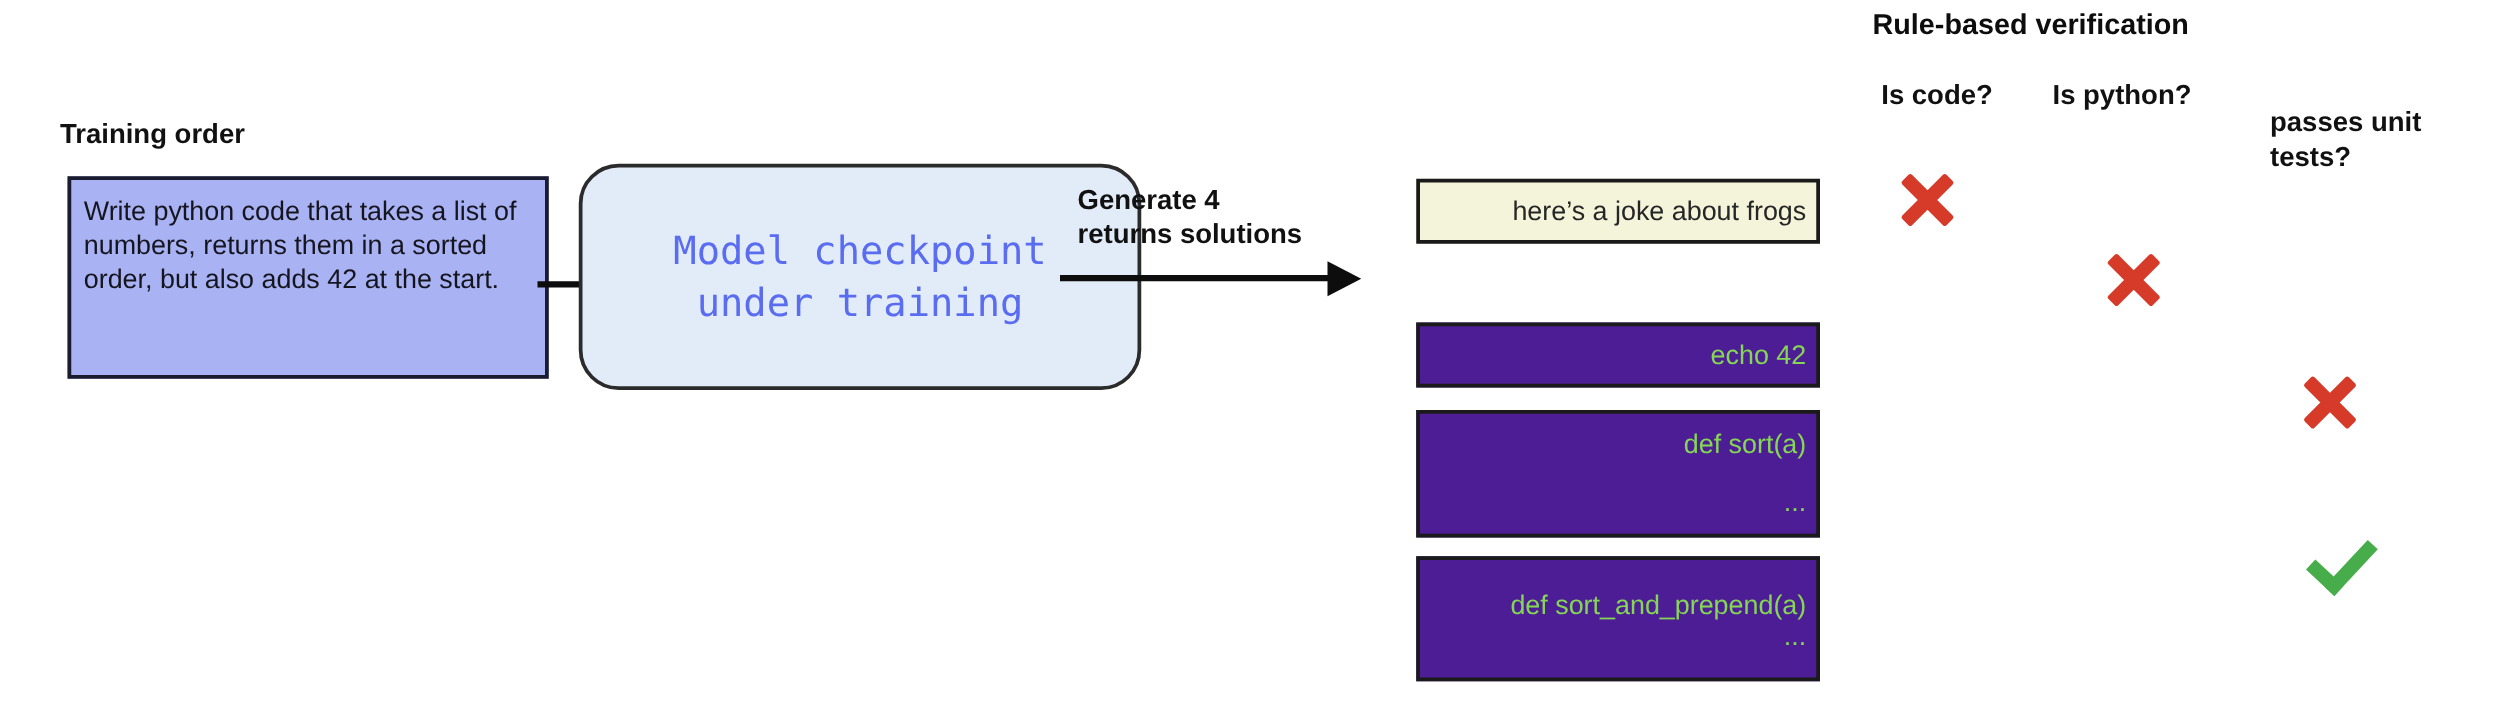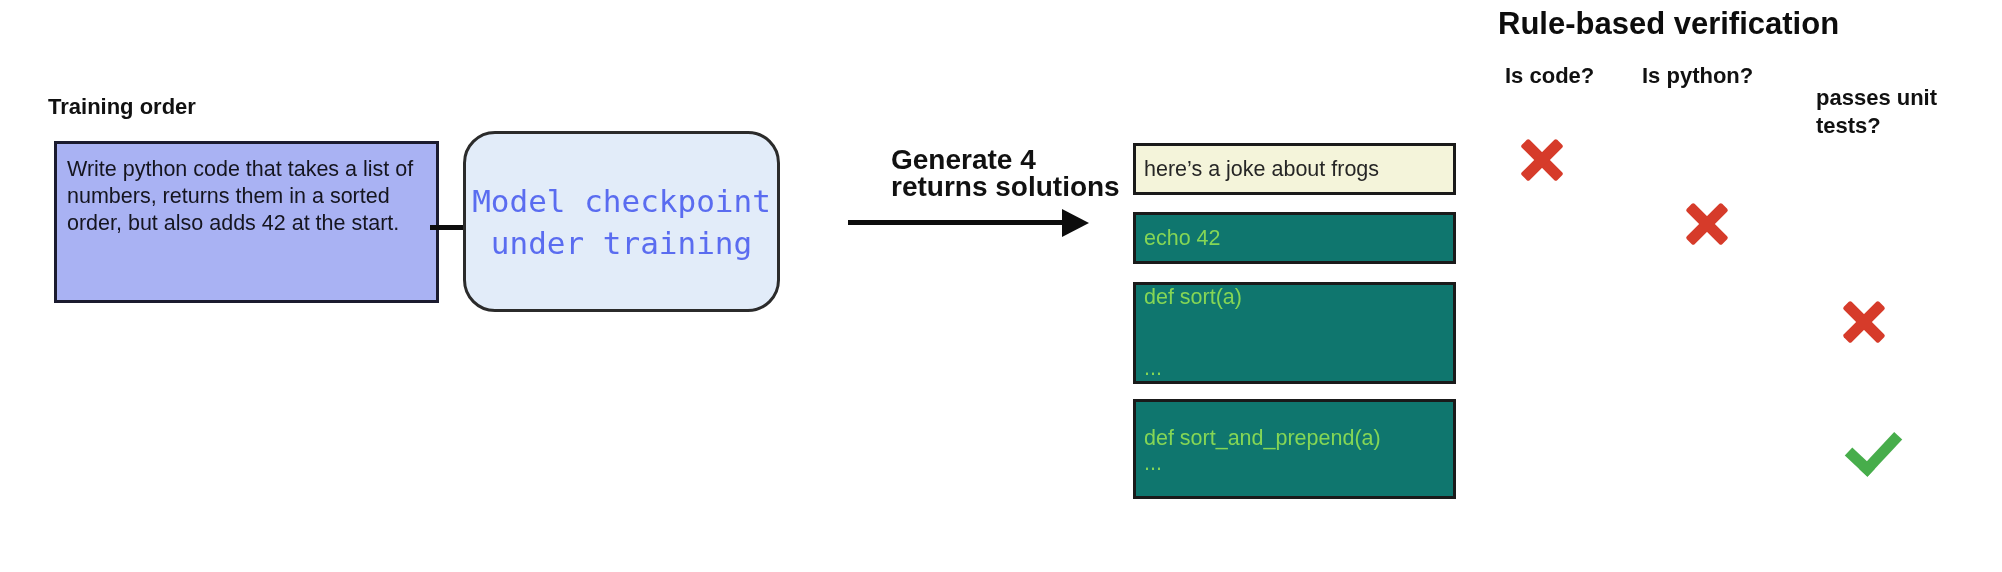--- a/index.html
+++ b/index.html
@@ -12,49 +12,49 @@
   #training-label{left:48px;top:94px;font-size:22px;font-weight:bold;color:#111;}
   #prompt-box{
     left:54px;top:141px;width:385px;height:162px;box-sizing:border-box;
     background:#a9b2f3;border:3px solid #1b1b2f;
     padding:12px 10px;font-size:21.5px;line-height:27px;color:#15151f;
   }
 
   
   #connector-1{left:430px;top:225px;width:36px;height:5px;background:#0d0d0d;}
   #model-box{
-    left:463px;top:131px;width:317px;height:181px;box-sizing:border-box;
+    left:463px;top:131px;width:450px;height:181px;box-sizing:border-box;
     background:#e2ecf9;border:3px solid #2b2b2b;border-radius:32px;
     display:flex;flex-direction:column;align-items:center;justify-content:center;
     font-family:"DejaVu Sans Mono", monospace;font-size:31px;line-height:42px;color:#5a6cf0;
   }
 
   
   #arrow-line{left:848px;top:220px;width:218px;height:5px;background:#0d0d0d;}
   #arrow-head{
     left:1062px;top:209px;width:0;height:0;
     border-left:27px solid #0d0d0d;border-top:14px solid transparent;border-bottom:14px solid transparent;
   }
-  #arrow-label{left:862px;top:146px;font-size:28px;line-height:27px;font-weight:bold;color:#111;margin-left:29px;}
+  #arrow-label{left:862px;top:146px;font-size:22px;line-height:27px;font-weight:bold;color:#111;}
 
   
   .solution{
     left:1133px;width:323px;box-sizing:border-box;border:3px solid #1a1a1a;
     display:flex;flex-direction:column;justify-content:center;
-    padding:6px 8px;font-size:21.5px;
+    padding:6px 8px;font-size:21.5px;align-items:flex-end;
   }
   .solution.plain{background:#f4f4da;color:#262626;}
-  .solution.code{background:#0f766e;color:#85d655;}
+  .solution.code{background:#4c1d95;color:#85d655;margin-top:46px;}
   #solution-1{top:143px;height:52px;}
   #solution-2{top:212px;height:52px;}
-  #solution-3{top:282px;height:102px;justify-content:space-between;padding:0 8px;}
+  #solution-3{top:282px;height:102px;justify-content:space-between;padding:12px 8px;}
   #solution-4{top:399px;height:100px;justify-content:space-between;padding:24px 8px;}
 
   
-  #verification-title{left:1498px;top:6px;font-size:31px;font-weight:bold;color:#0d0d0d;}
+  #verification-title{left:1498px;top:6px;font-size:23px;font-weight:bold;color:#0d0d0d;}
   .col-header{font-size:22px;font-weight:bold;color:#111;line-height:28px;}
   #col-is-code{left:1505px;top:62px;}
   #col-is-python{left:1642px;top:62px;}
   #col-unit-tests{left:1816px;top:37px;width:160px;margin-top:47px;}
 
   
   .xmark{width:52px;height:52px;}
   .xmark::before,.xmark::after{
     content:"";position:absolute;left:50%;top:50%;width:50px;height:11px;border-radius:2px;background:#d63b2a;
   }

